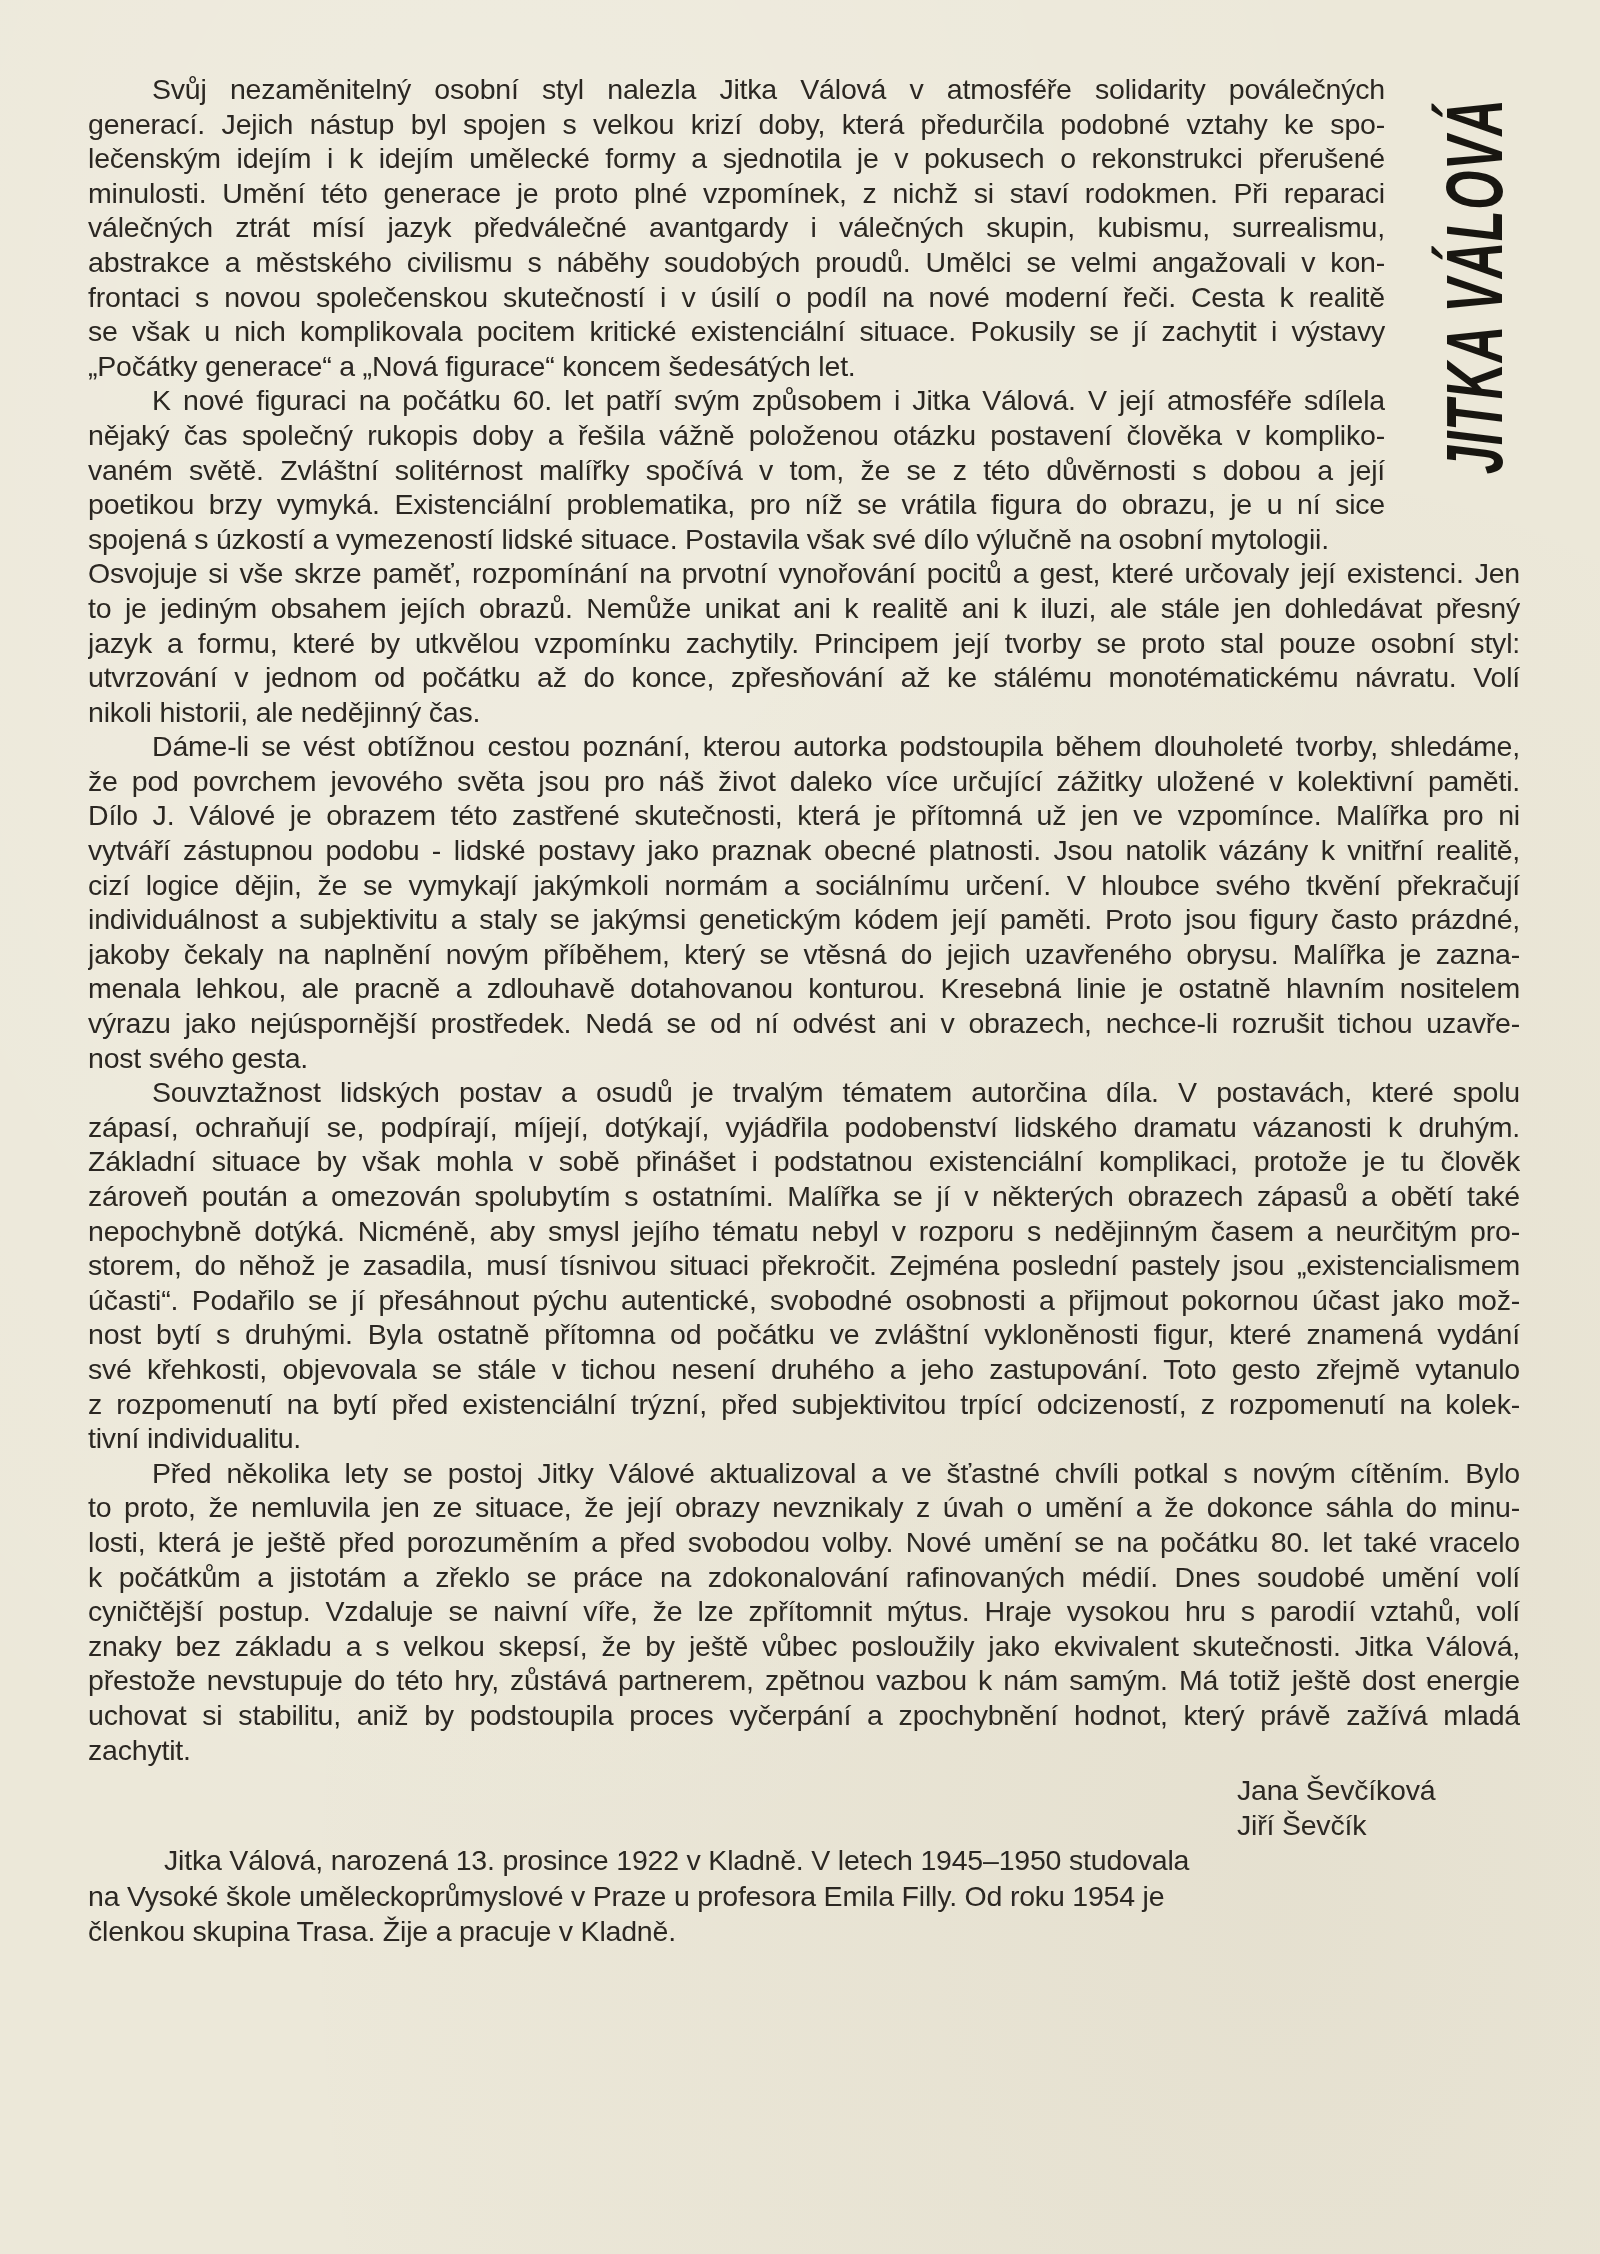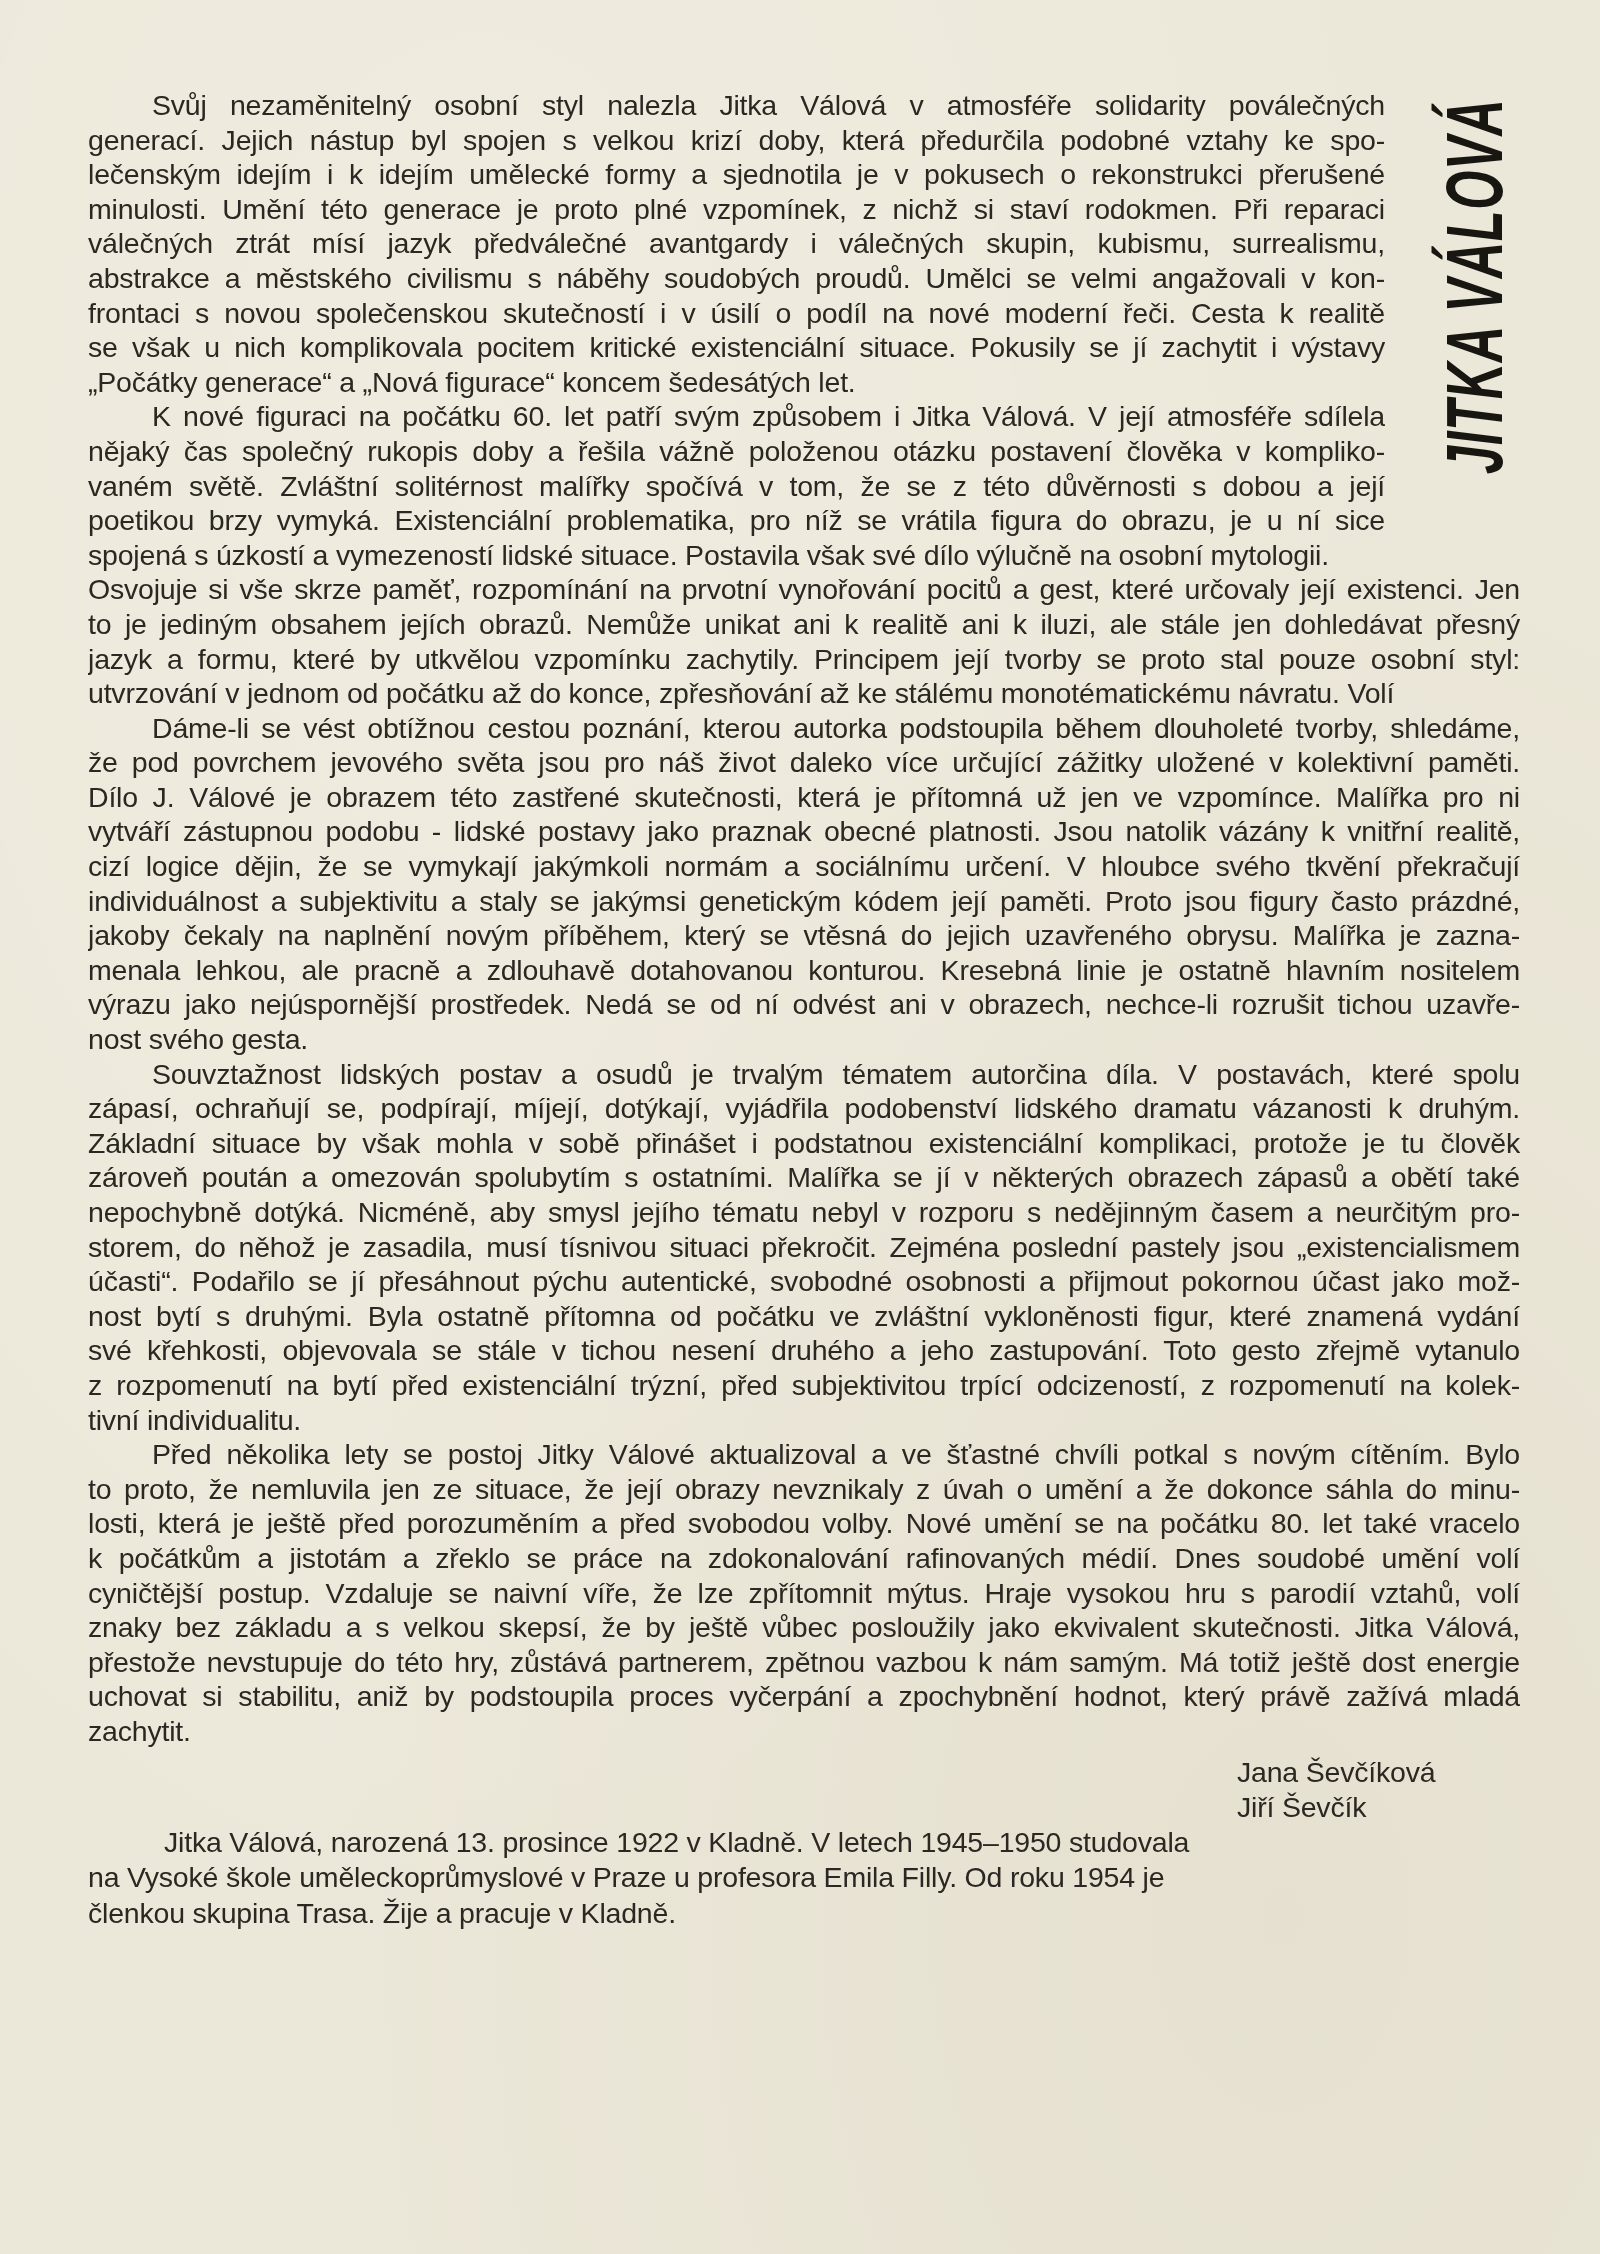--- a/index.html
+++ b/index.html
@@ -14,21 +14,21 @@
       radial-gradient(ellipse at 80% 85%, rgba(120,100,60,0.06), rgba(0,0,0,0) 55%),
       #ece8d9;
     overflow:hidden;
     font-family:"Liberation Sans", sans-serif;
     color:#2b2722;
   }
 
   
   .content {
     position:absolute;
-    left:88px; top:88px;
+    left:88px; top:72px;
     width:1432px;
     font-size:28.5px;
     line-height:34.6px;
     letter-spacing:-0.2px;
   }
   .para { text-align:justify; }
   .para.narrow { width:1297px; }
   .para.wide   { width:1432px; }
   .para .l {
     white-space:nowrap;
@@ -99,20 +99,21 @@
         <div class="l">vaném světě. Zvláštní solitérnost malířky spočívá v tom, že se z této důvěrnosti s dobou a její</div>
         <div class="l">poetikou brzy vymyká. Existenciální problematika, pro níž se vrátila figura do obrazu, je u ní sice</div>
         <div class="l">spojená s úzkostí a vymezeností lidské situace. Postavila však své dílo výlučně na osobní mytologii.</div>
       </div>
 
     <div class="para wide">
         <div class="l">Osvojuje si vše skrze paměť, rozpomínání na prvotní vynořování pocitů a gest, které určovaly její existenci. Jen</div>
         <div class="l">to je jediným obsahem jejích obrazů. Nemůže unikat ani k realitě ani k iluzi, ale stále jen dohledávat přesný</div>
         <div class="l">jazyk a formu, které by utkvělou vzpomínku zachytily. Principem její tvorby se proto stal pouze osobní styl:</div>
         <div class="l">utvrzování v jednom od počátku až do konce, zpřesňování až ke stálému monotématickému návratu. Volí</div>
+        <div class="l">nikoli historii, ale nedějinný čas.</div>
       </div>
 
     <div class="para wide indent">
         <div class="l">Dáme-li se vést obtížnou cestou poznání, kterou autorka podstoupila během dlouholeté tvorby, shledáme,</div>
         <div class="l">že pod povrchem jevového světa jsou pro náš život daleko více určující zážitky uložené v kolektivní paměti.</div>
         <div class="l">Dílo J. Válové je obrazem této zastřené skutečnosti, která je přítomná už jen ve vzpomínce. Malířka pro ni</div>
         <div class="l">vytváří zástupnou podobu - lidské postavy jako praznak obecné platnosti. Jsou natolik vázány k vnitřní realitě,</div>
         <div class="l">cizí logice dějin, že se vymykají jakýmkoli normám a sociálnímu určení. V hloubce svého tkvění překračují</div>
         <div class="l">individuálnost a subjektivitu a staly se jakýmsi genetickým kódem její paměti. Proto jsou figury často prázdné,</div>
         <div class="l">jakoby čekaly na naplnění novým příběhem, který se vtěsná do jejich uzavřeného obrysu. Malířka je zazna-</div>

